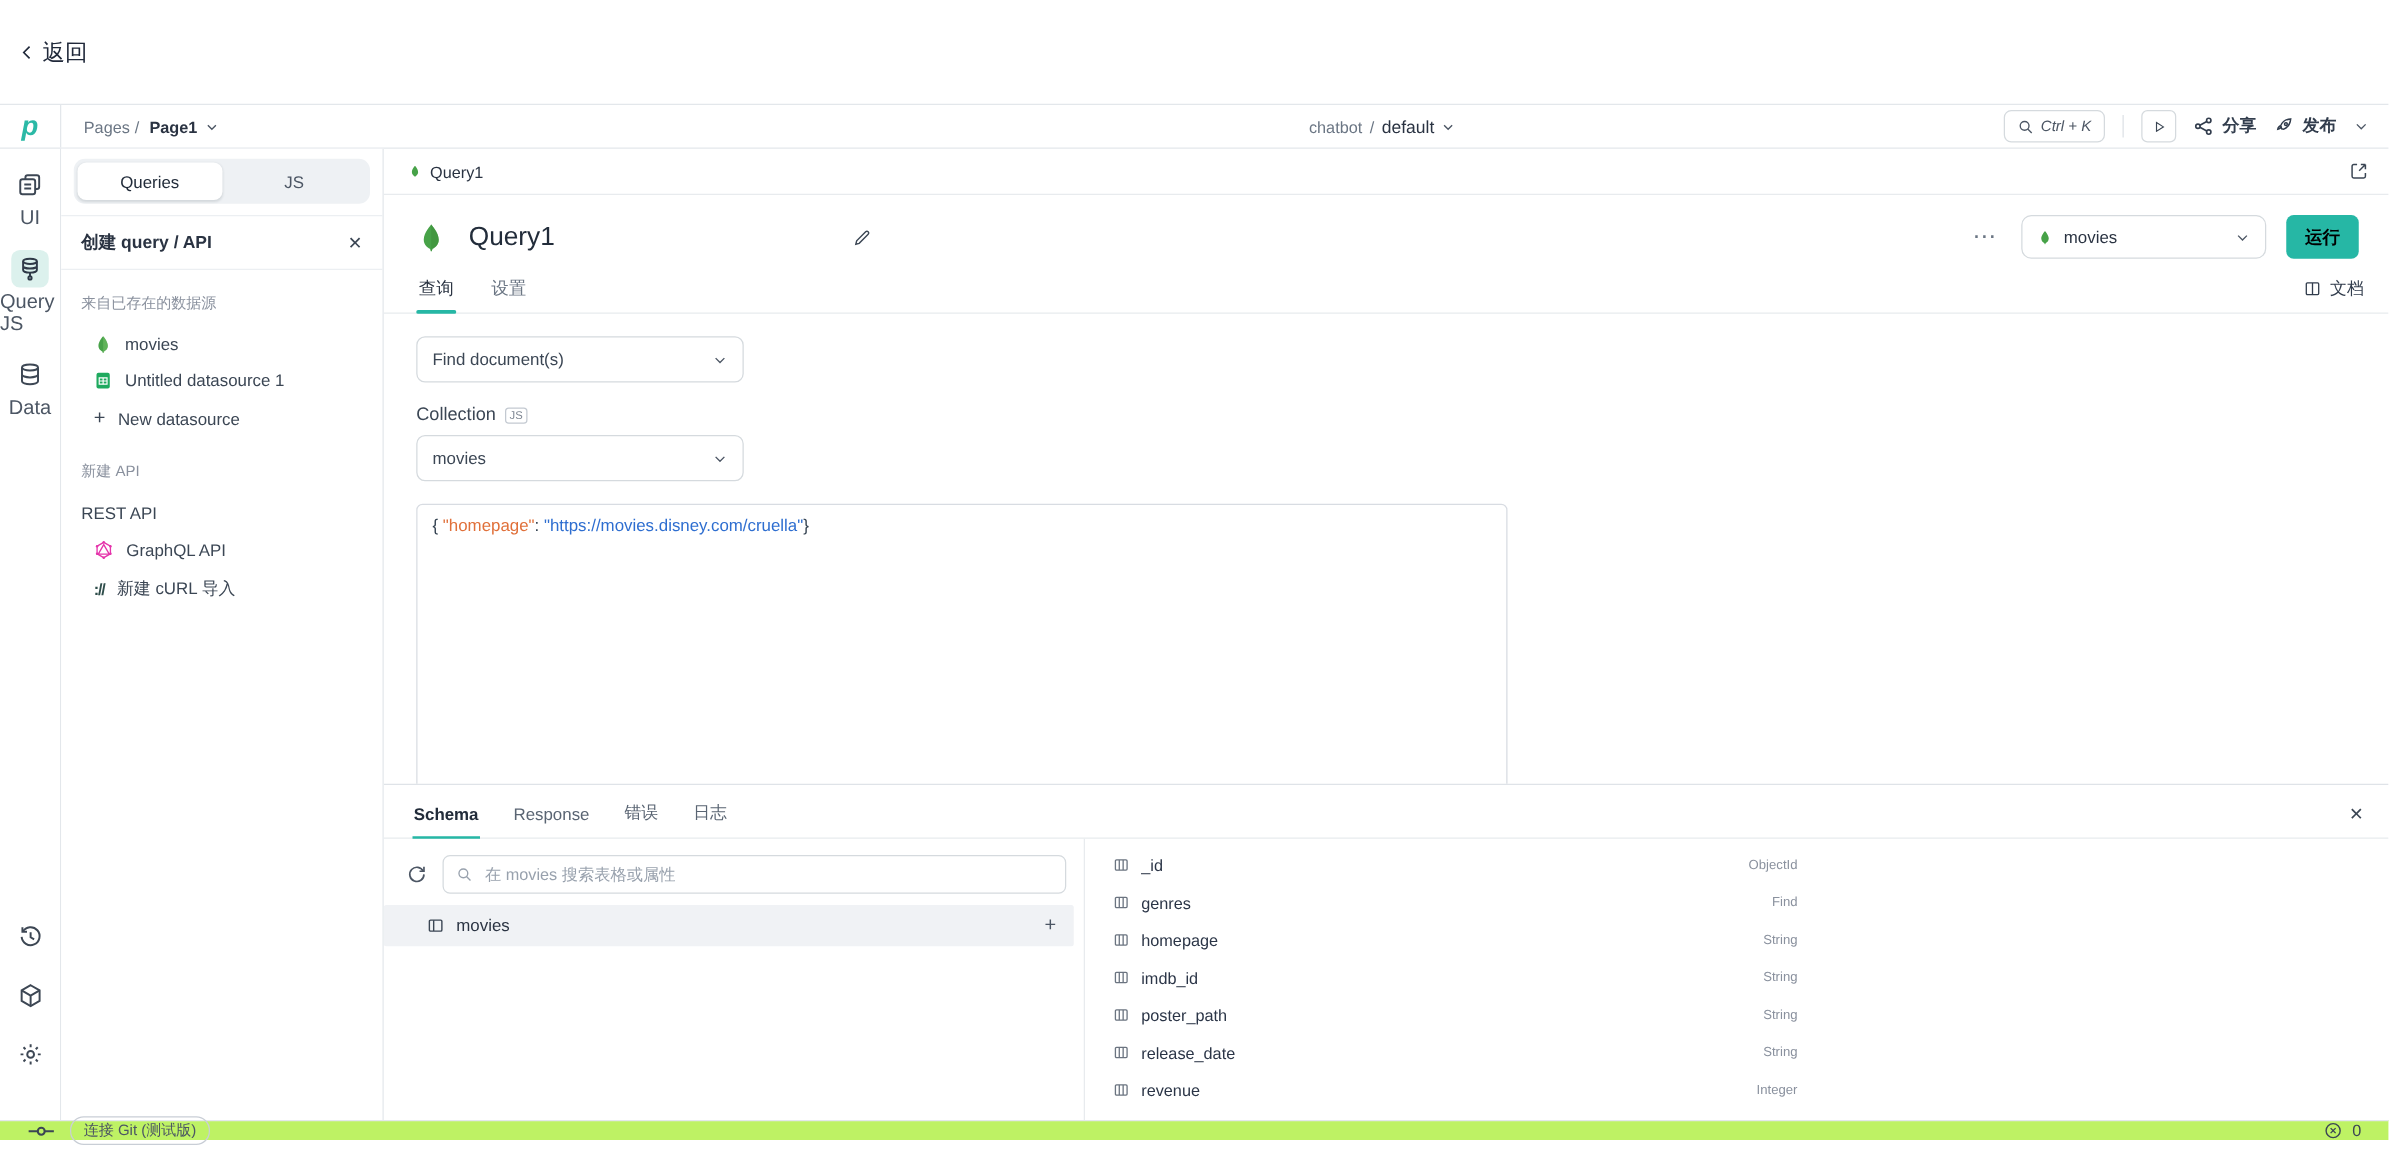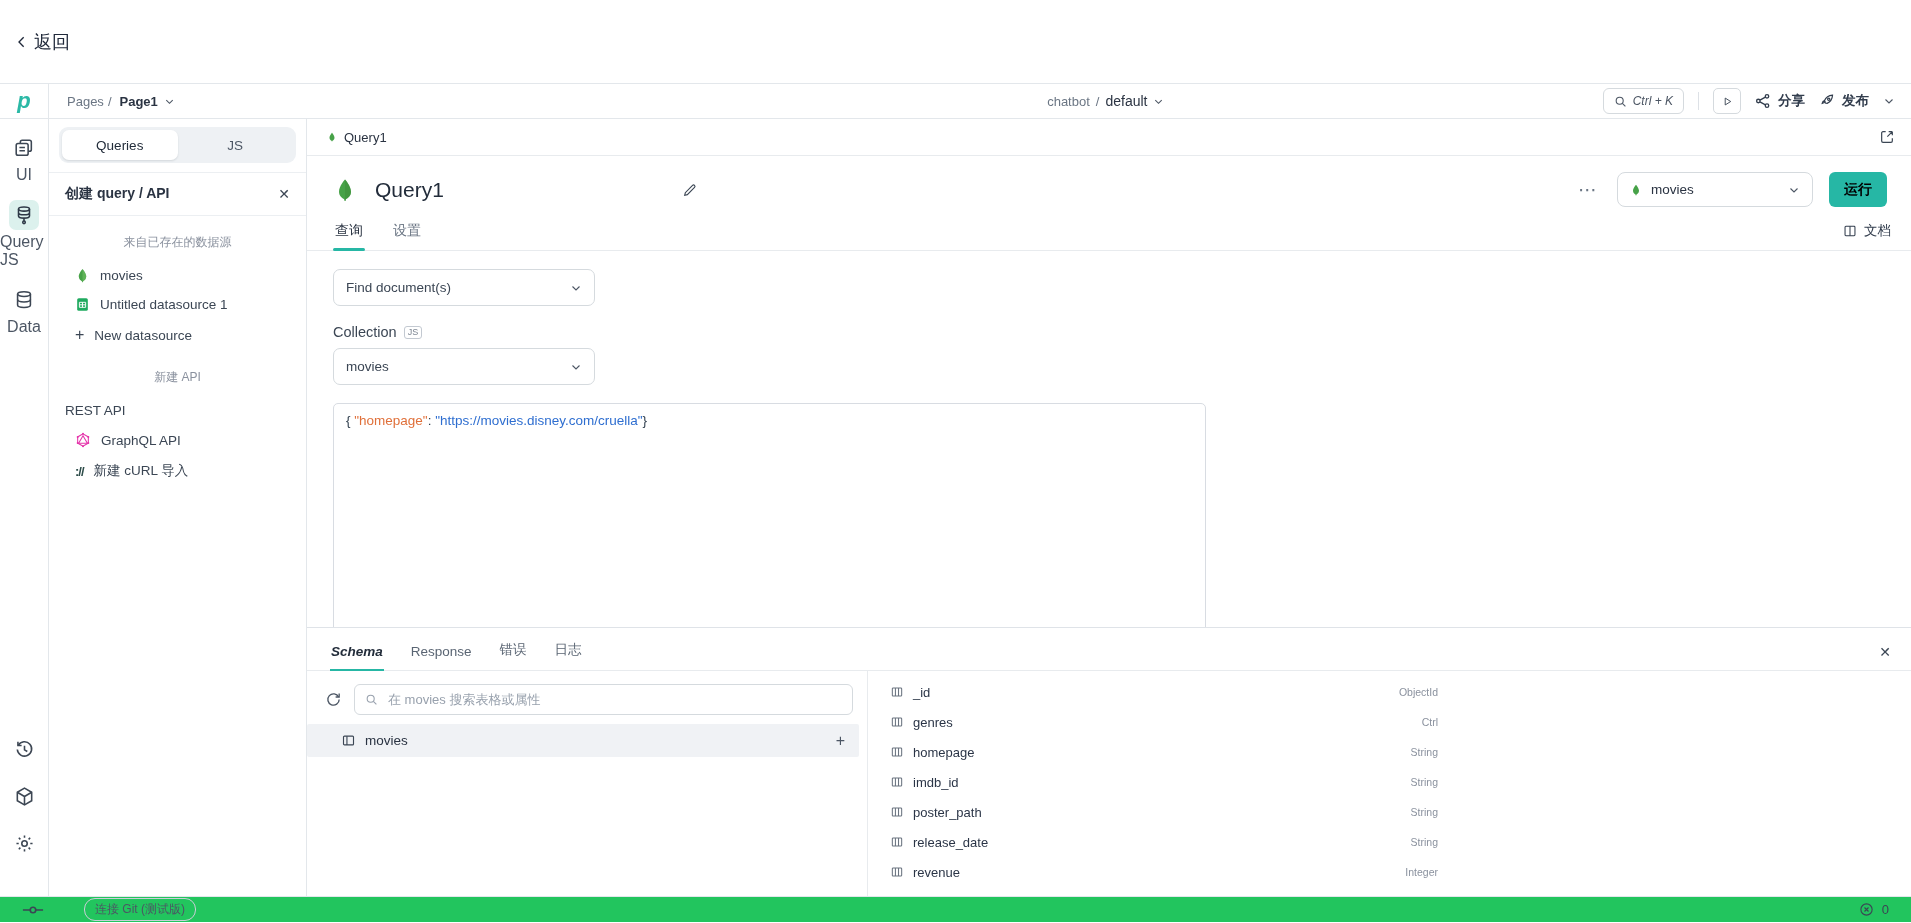--- a/index.html
+++ b/index.html
@@ -44,21 +44,21 @@
   
   .explorer{width:258px;border-right:1px solid #e3e7eb;display:flex;flex-direction:column;background:#fff;}
   .seg-wrap{padding:8px 10px 9px 10px;border-bottom:1px solid #eceff2;}
   .seg{background:#eef1f4;border-radius:9px;display:flex;padding:3px;height:36px;}
   .seg-item{flex:1;display:flex;align-items:center;justify-content:center;font-size:13.5px;color:#4c5664;border-radius:7px;cursor:pointer;}
   .seg-item.active{background:#fff;color:#222c3a;box-shadow:0 1px 2px rgba(20,30,40,.12);}
   .exp-head{display:flex;align-items:center;justify-content:space-between;padding:12px 16px;border-bottom:1px solid #eceff2;}
   .exp-title{font-size:14px;font-weight:700;color:#2a3342;}
   .exp-close{font-size:14px;color:#3b4654;cursor:pointer;}
   .exp-body{padding:14px 16px;display:flex;flex-direction:column;}
-  .exp-section{font-size:12px;color:#8a919e;margin:4px 0 10px 0;text-align:center;}
+  .exp-section{font-size:12px;color:#8a919e;margin:4px 0 10px 0;}
   .exp-item{display:flex;align-items:center;gap:10px;padding:7px 0 7px 10px;font-size:13.5px;color:#3b4654;cursor:pointer;border-radius:4px;}
   .exp-item.noicon{padding-left:0;}
   .curl-glyph{font-size:13px;font-weight:700;color:#2e4d4a;letter-spacing:-1px;}
   .gap-sect{height:14px;}
 
   
   .content{flex:1;display:flex;flex-direction:column;position:relative;min-width:0;}
   .crumbbar{height:37px;border-bottom:1px solid #e8ebee;display:flex;align-items:center;padding:0 16px 0 20px;}
   .crumb{display:flex;align-items:center;gap:7px;font-size:13px;color:#2a3342;}
   .crumb-spacer{flex:1;}
@@ -87,40 +87,40 @@
   .f-select .chev{margin-left:auto;}
   .code-box{width:873px;height:240px;border:1px solid #d8dce2;border-radius:5px;background:#fff;padding:9px 12px;cursor:text;}
   .code-line{font-size:13.5px;white-space:pre;color:#32404f;}
   .tok-key{color:#e0703a;}
   .tok-str{color:#2e6ed0;}
 
   
   .bottom-panel{position:absolute;left:0;right:0;bottom:0;height:269px;background:#fff;border-top:1px solid #dfe3e8;display:flex;flex-direction:column;}
   .bp-tabs{display:flex;align-items:flex-end;height:43px;border-bottom:1px solid #e8ebee;padding:0 20px 0 23px;}
   .bp-tab{font-size:13.5px;color:#5a6573;margin-right:26px;padding:0 1px 11px 1px;cursor:pointer;position:relative;}
-  .bp-tab.active{color:#222c3a;font-weight:600;font-style:italic;}
+  .bp-tab.active{color:#222c3a;font-weight:600;}
   .bp-tab.active::after{content:"";position:absolute;left:0;right:0;bottom:-1px;height:2.5px;background:#26b7a5;}
   .bp-spacer{flex:1;}
   .bp-close{font-size:14px;color:#3b4654;cursor:pointer;padding-bottom:10px;}
   .bp-body{flex:1;display:flex;min-height:0;}
   .bp-left{width:561px;border-right:1px solid #e8ebee;padding:13px 0 0 0;}
   .bp-search-row{display:flex;align-items:center;gap:12px;padding:0 14px 0 18px;}
   .refresh-btn{cursor:pointer;color:#4c5664;}
   .schema-search{flex:1;height:31px;border:1px solid #d5dade;border-radius:6px;display:flex;align-items:center;gap:8px;padding:0 10px;color:#98a1ad;}
   .schema-search input{border:none;outline:none;flex:1;font-size:13px;color:#3b4654;font-family:inherit;background:transparent;}
   .schema-search input::placeholder{color:#98a1ad;}
   .coll-row{margin:9px 8px 0 0;height:33px;background:#f0f2f5;display:flex;align-items:center;gap:9px;padding:0 14px 0 34px;font-size:13.5px;color:#2a3342;cursor:pointer;border-radius:2px;}
   .coll-plus{margin-left:auto;font-size:16px;color:#4c5664;cursor:pointer;}
   .bp-right{flex:1;padding:6px 0 0 22px;overflow:hidden;}
   .field-row{width:548px;height:30px;display:flex;align-items:center;gap:9px;cursor:pointer;}
   .field-name{font-size:13px;color:#2b3547;}
   .field-type{margin-left:auto;font-size:10.5px;color:#8a919e;}
 
   
-  .statusbar{height:26px;border-top:1px solid #e3e7eb;display:flex;align-items:center;padding:0 22px;background:#22c55e;gap:28px;}
+  .statusbar{height:16px;border-top:1px solid #e3e7eb;display:flex;align-items:center;padding:0 22px;background:#bef264;}
   .git-btn{margin-left:12px;border:1px solid #c9ced6;border-radius:11px;font-size:12px;color:#4c5664;padding:2px 10px;cursor:pointer;}
   .sb-spacer{flex:1;}
   .err-cluster{display:flex;align-items:center;gap:8px;color:#3b4654;cursor:pointer;}
   .err-count{font-size:13px;color:#3b4654;}
 </style>
 </head>
 <body>
 
 <div class="app">
 
@@ -483,21 +483,21 @@
                 <span class="field-type">ObjectId</span>
               </div>
               <div class="field-row">
                 <span class="icon">
                     <svg width="14" height="14" viewBox="0 0 24 24" fill="none" stroke="#6b7480" stroke-width="1.8">
                       <rect x="4" y="5" width="16" height="14" rx="1.5"></rect>
                       <path d="M9.3 5v14M14.6 5v14"></path>
                     </svg>
                   </span>
                 <span class="field-name">genres</span>
-                <span class="field-type">Ctrl</span>
+                <span class="field-type">Find</span>
               </div>
               <div class="field-row">
                 <span class="icon">
                     <svg width="14" height="14" viewBox="0 0 24 24" fill="none" stroke="#6b7480" stroke-width="1.8">
                       <rect x="4" y="5" width="16" height="14" rx="1.5"></rect>
                       <path d="M9.3 5v14M14.6 5v14"></path>
                     </svg>
                   </span>
                 <span class="field-name">homepage</span>
                 <span class="field-type">String</span>

